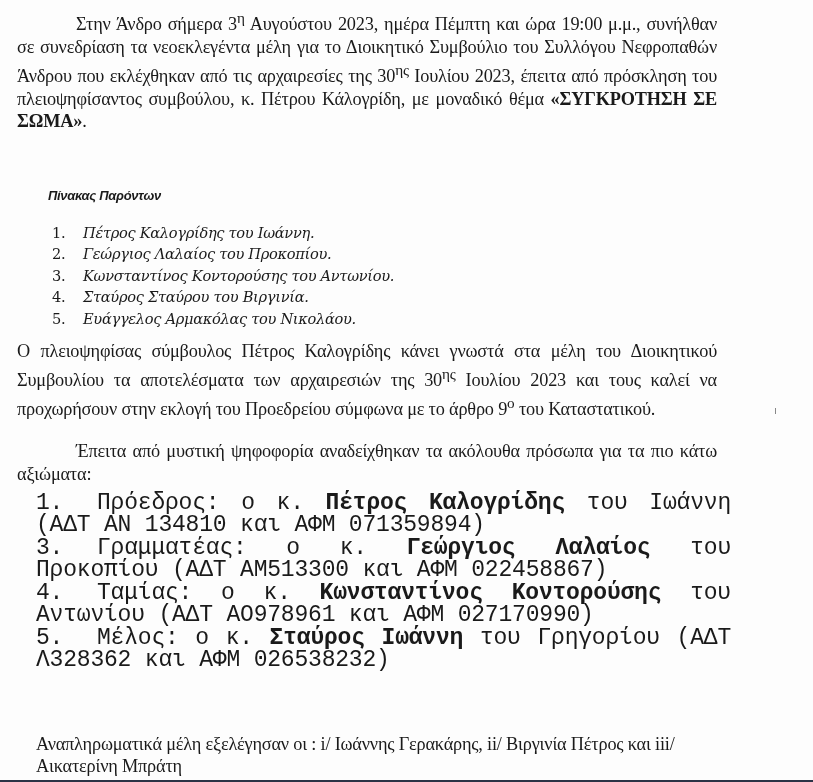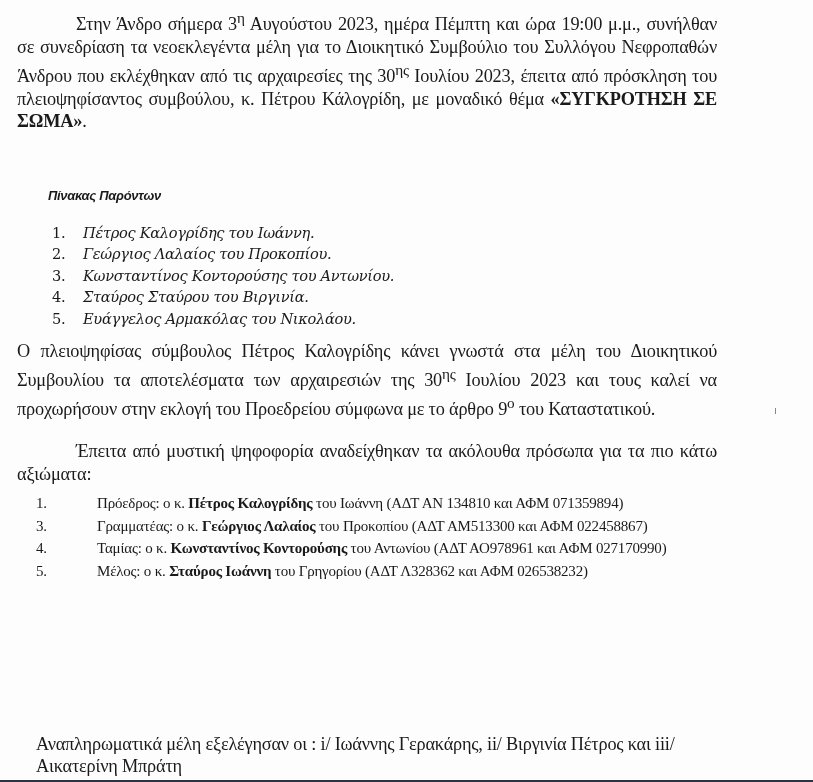--- a/index.html
+++ b/index.html
@@ -24,21 +24,21 @@
   }
   .plist { position:absolute; left:52px; top:222px; margin:0; padding:0; list-style:none; }
   .plist li {
     font-family:"DejaVu Serif", serif; font-size:14.6px; line-height:21.4px;
     font-style:italic; letter-spacing:-0.3px; white-space:nowrap;
   }
   .plist .num { display:inline-block; width:31px; font-style:normal; }
   .p3 { top:340px; }
   .p4 { top:440px; }
   .olist { position:absolute; left:36px; top:492px; width:695px; }
-  .oitem { font-size:15px; line-height:22.2px; text-align:justify; letter-spacing:-0.2px; margin-bottom:0.5px; }
+  .oitem { font-size:23px; line-height:22.2px; text-align:justify; letter-spacing:-0.2px; margin-bottom:0.5px;font-family:Liberation Mono, monospace; }
   .oitem .num { display:inline-block; width:61px; }
   .oitem b { font-weight:bold; }
   .p5 { position:absolute; left:36px; width:700px; top:733px; font-size:18.3px; line-height:22.4px; letter-spacing:-0.2px; }
   .mark { position:absolute; left:775px; top:408px; width:1px; height:6px; background:#888; }
   .bottom-rule { position:absolute; left:0; top:780px; width:813px; height:2px; background:#2b3346; }
 </style>
 </head>
 <body>
 
 <div class="doc">

